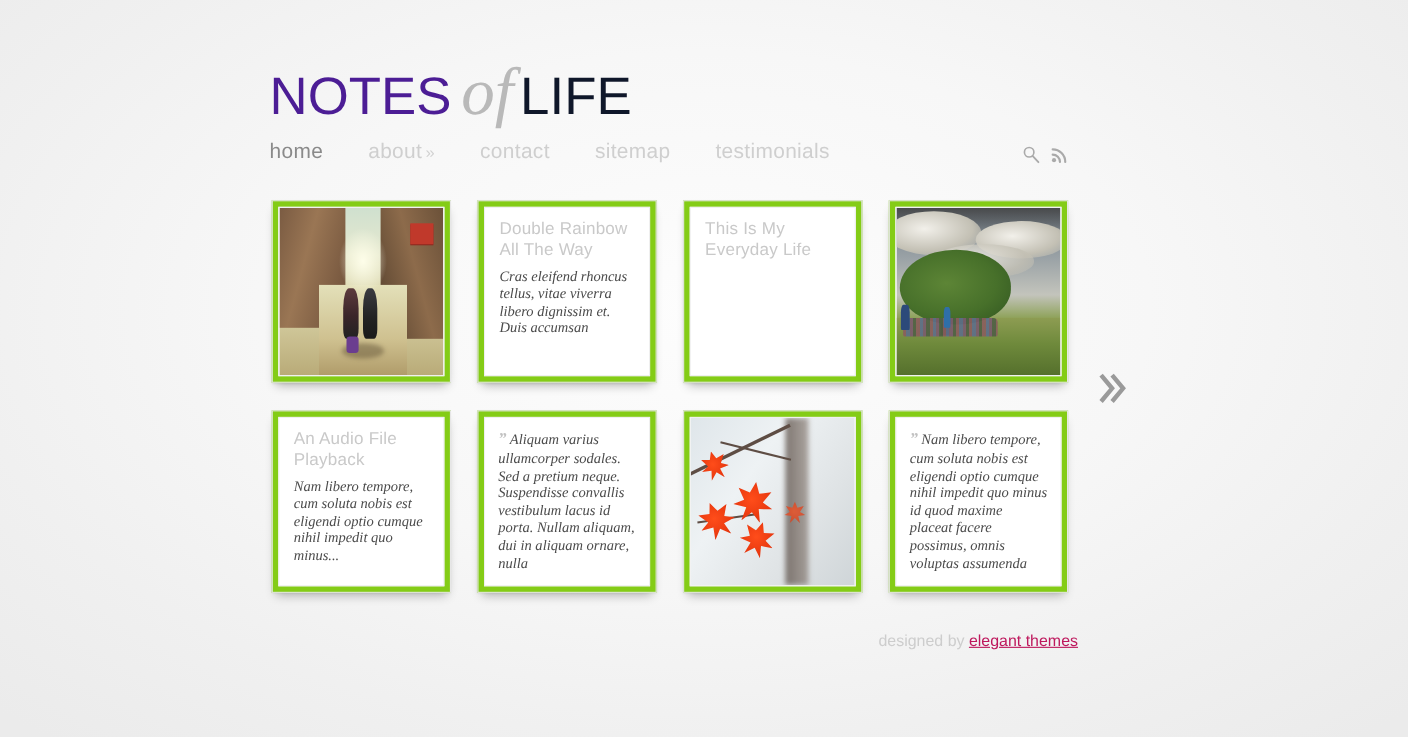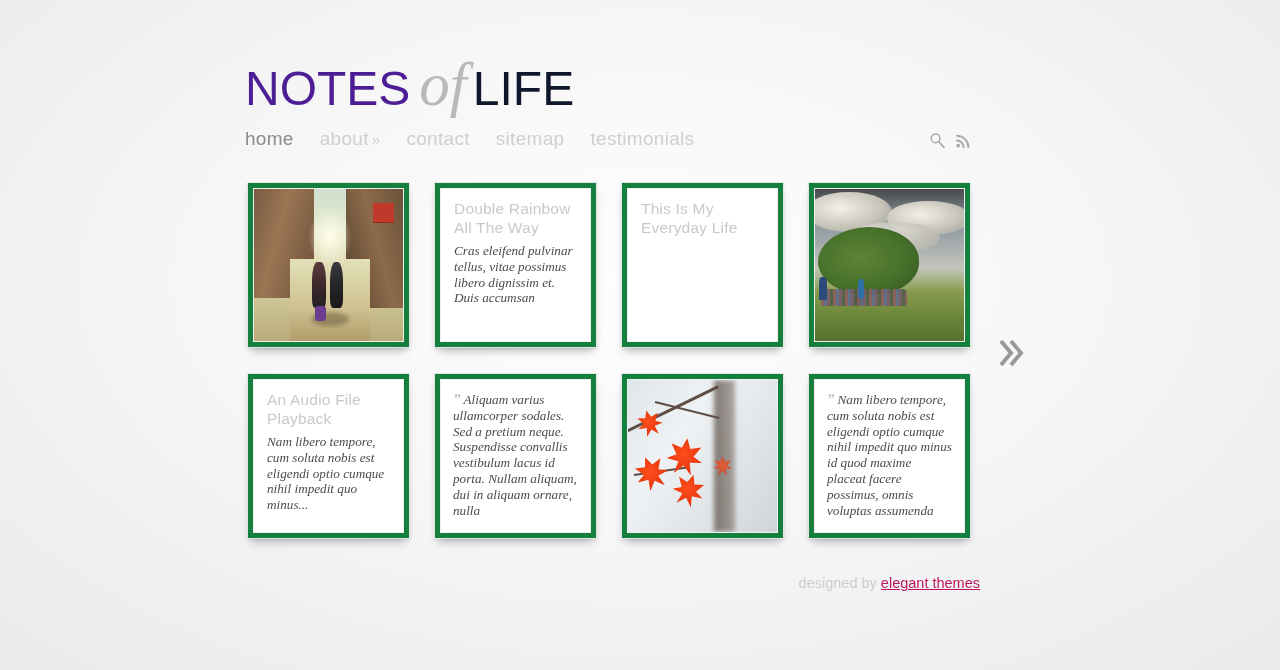--- a/index.html
+++ b/index.html
@@ -31,21 +31,21 @@
   }
   .logo .word-notes { color:#4c1d95; font-family:"Liberation Sans", sans-serif; }
   .logo .word-of {
     color:#b9b9b9; font-family:"Liberation Serif", serif;
     font-style:italic; font-size:61px; padding:0 6px 0 9px;
   }
   .logo .word-life { color:#0f172a; font-family:"Liberation Sans", sans-serif; }
 
   .nav {
     position:absolute; left:245px; top:126px;
-    display:flex; align-items:baseline; gap:0px;
+    display:flex; align-items:baseline; gap:15px;
     white-space:nowrap;
   }
   .nav-item {
     font-size:19px; line-height:26px;
     color:#cfcfcf; letter-spacing:0.3px;
     padding:0 13px 0 0; margin-right:13px;
     cursor:pointer; text-decoration:none;
   }
   .nav-item:last-child { margin-right:3px; padding-right:0; }
   .nav-item.active { color:#8a8a8a; }
@@ -60,21 +60,21 @@
   
   .grid {
     position:absolute; left:247px; top:182px;
     display:grid;
     grid-template-columns:repeat(4, 163px);
     grid-gap:25px 24px;
   }
 
   .card {
     width:163px; height:166px;
-    background:#15803d;
+    background:#84cc16;
     padding:5px;
     border:1px solid #e6e6e6;
     box-shadow:0 6px 9px -4px rgba(0,0,0,0.30), 0 1px 2px rgba(0,0,0,0.08);
     position:relative;
   }
   .card-inner {
     width:100%; height:100%;
     background:#ffffff;
     border:1px solid #efefef;
     overflow:hidden;
@@ -284,21 +284,21 @@
           <div class="fig1"></div>
           <div class="fig2"></div>
           <div class="bag"></div>
         </div>
       </div>
     </div>
 
     <div class="card text">
       <div class="card-inner">
         <div class="card-title">Double Rainbow All The Way</div>
-        <div class="card-body">Cras eleifend pulvinar tellus, vitae possimus libero dignissim et. Duis accumsan</div>
+        <div class="card-body">Cras eleifend rhoncus tellus, vitae viverra libero dignissim et. Duis accumsan</div>
       </div>
     </div>
 
     <div class="card text">
       <div class="card-inner">
         <div class="card-title">This Is My Everyday Life</div>
       </div>
     </div>
 
     <div class="card image">

